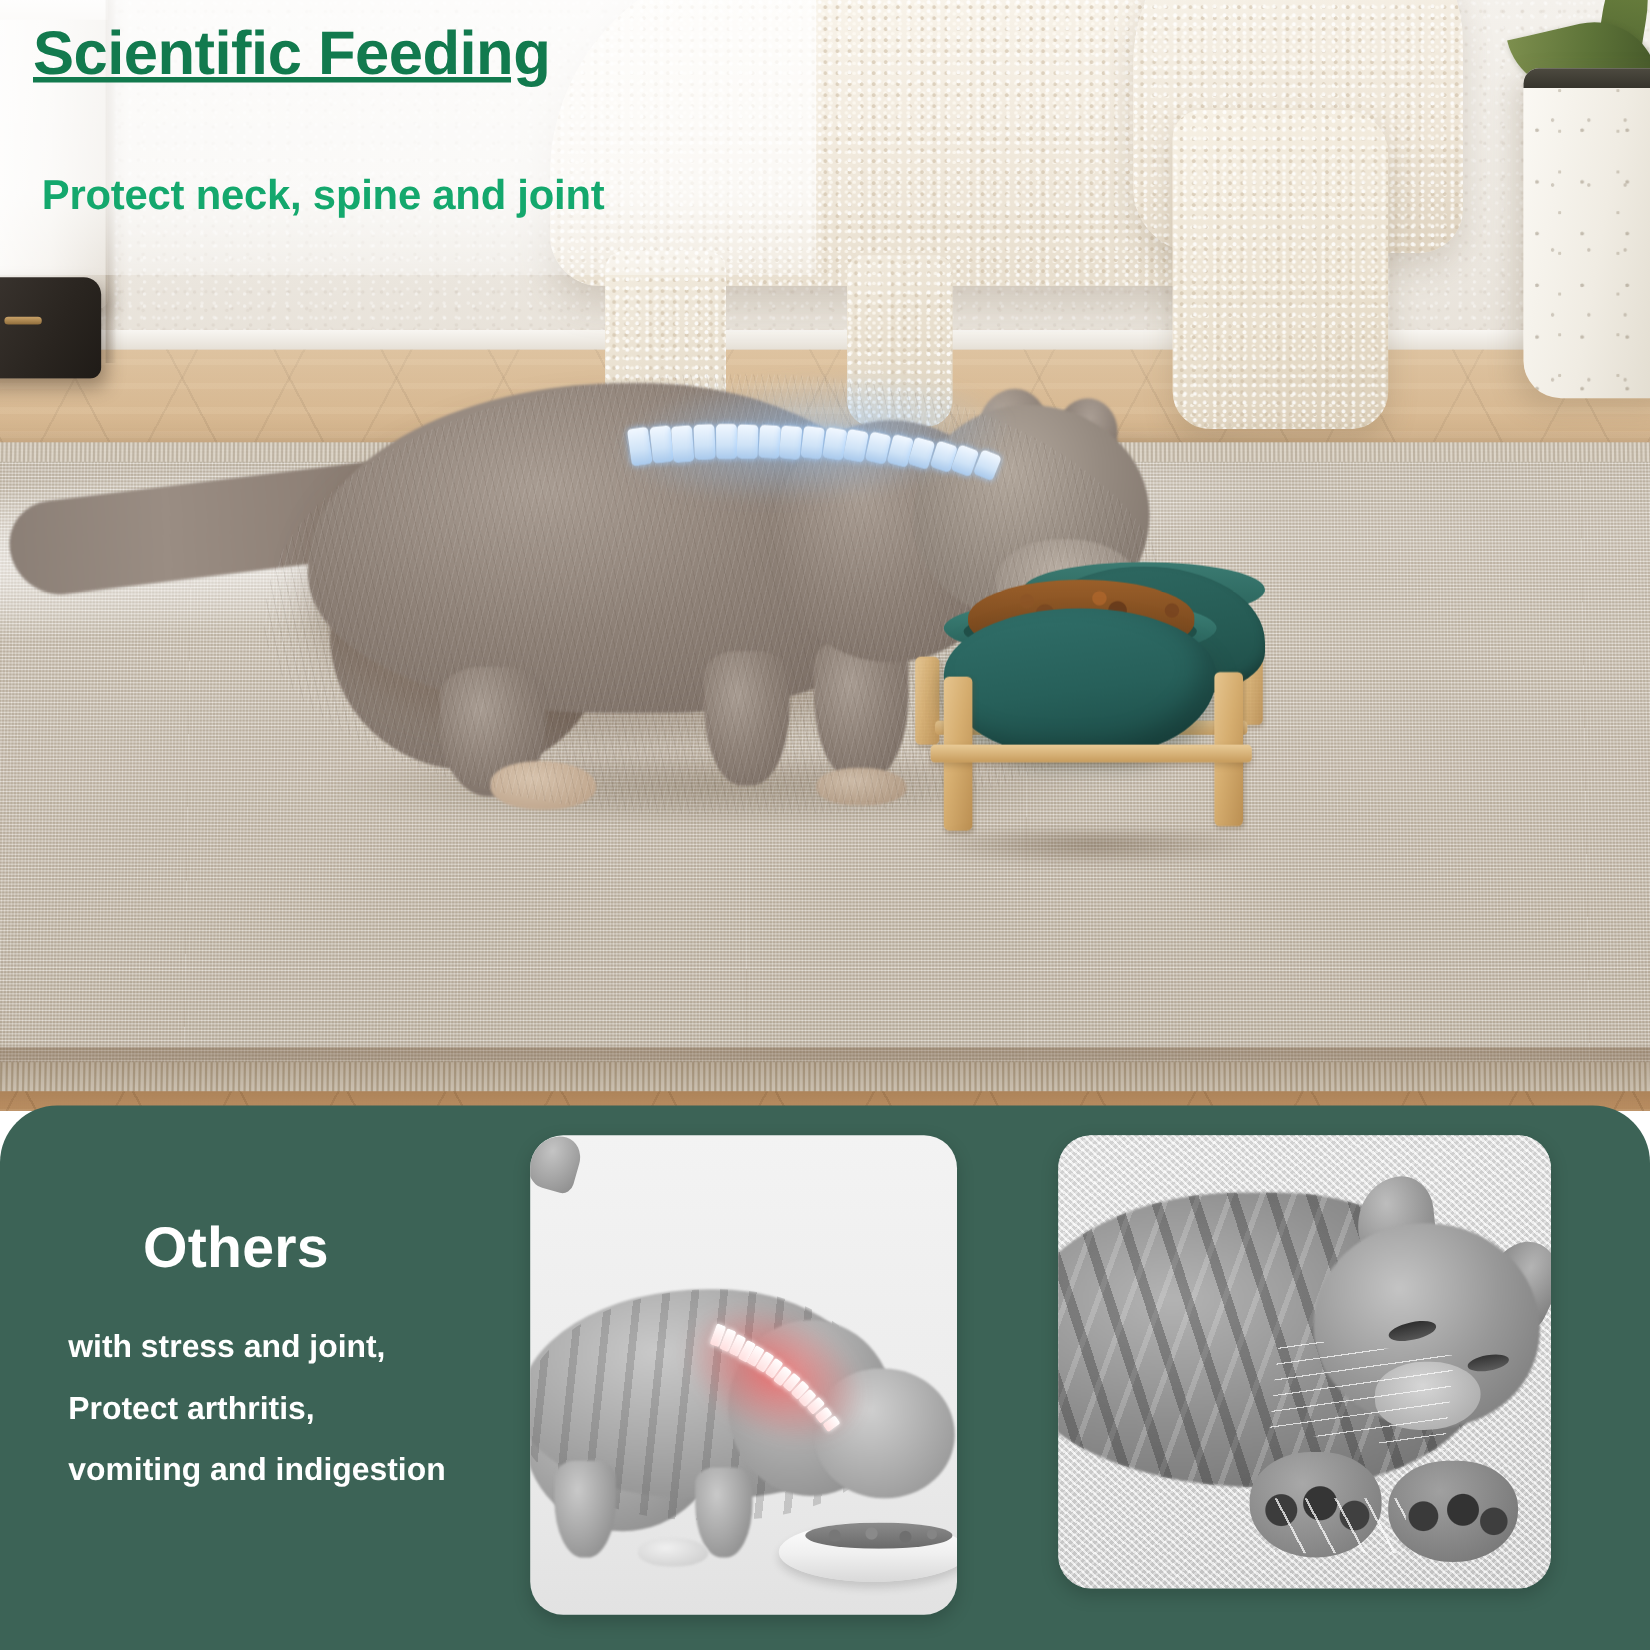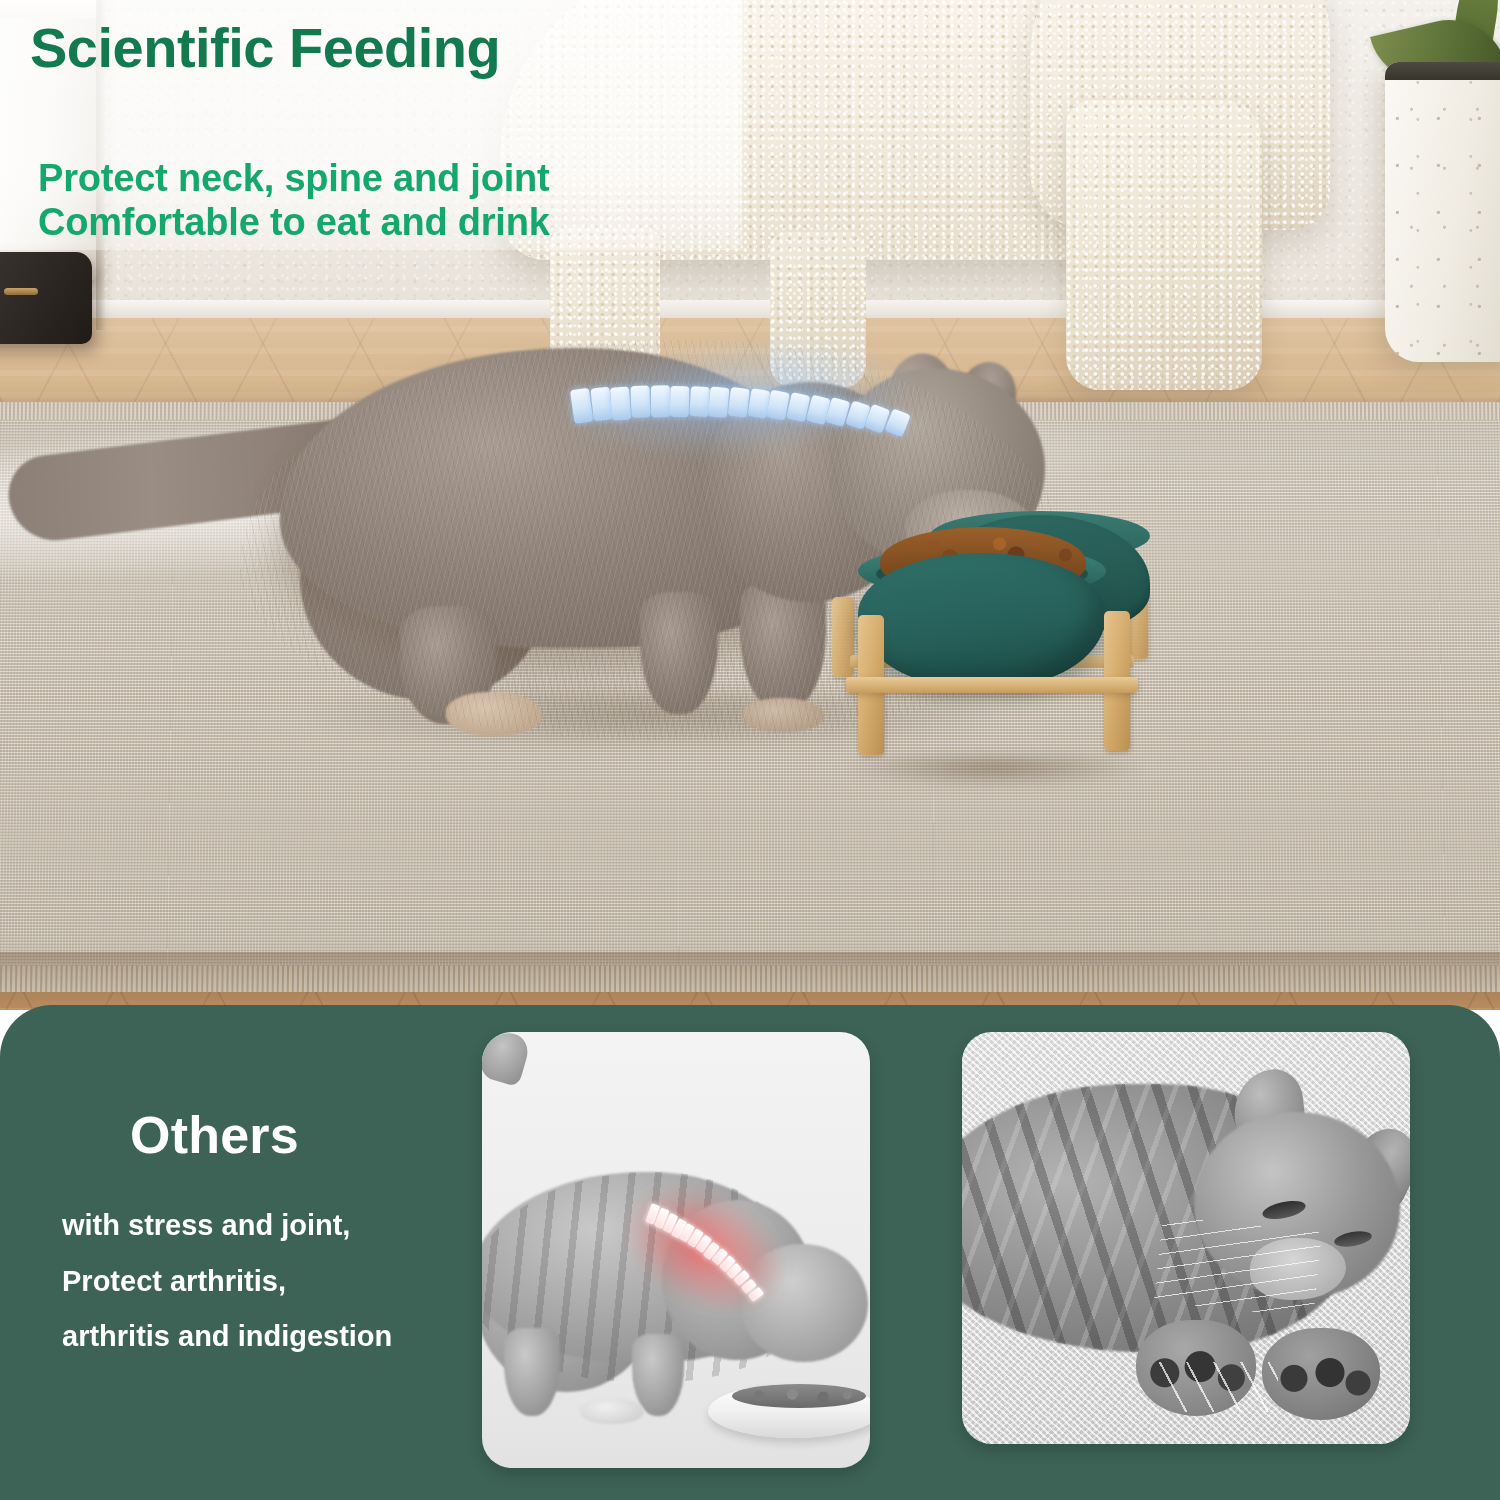--- a/index.html
+++ b/index.html
@@ -319,20 +319,21 @@
 
   
   .text-plate{
     position:absolute; left:0; top:0; width:742px; height:250px;
     background: linear-gradient(180deg, rgba(255,255,255,.80) 0%, rgba(255,255,255,.72) 70%, rgba(255,255,255,.34) 100%);
   }
   .headline{
     position:absolute; left:30px; top:18px; width:700px;
     font-size:56px; line-height:1.07; font-weight:700; letter-spacing:-.5px;
     color:#127a4e;
+    text-decoration:underline;
   }
   .subline{
     position:absolute; left:38px; top:156px; width:700px;
     font-size:38px; line-height:1.16; font-weight:700; letter-spacing:-.2px;
     color:#14a86d;
   }
 
   
   .product{ position:absolute; left:826px; top:505px; width:340px; height:300px; }
   .bowl-back{
@@ -685,32 +686,31 @@
       <div class="rail"></div>
       <div class="stand-shadow"></div>
     </div>
 
     <div class="text-plate"></div>
     <div class="headline">
       <div>Scientific Feeding</div>
     </div>
     <div class="subline">
       <div>Protect neck, spine and joint</div>
-      <div>Comfortable to eat and drink</div>
     </div>
   </div>
 
   <div class="panel"></div>
 
   <div class="panel-heading">Others</div>
 
   <div class="panel-body">
     <div>with stress and joint,</div>
     <div>Protect arthritis,</div>
-    <div>arthritis and indigestion</div>
+    <div>vomiting and indigestion</div>
   </div>
 
   <div class="inset1">
     <div class="g-fur g-hind"></div>
     <div class="g-fur g-body"></div>
     <div class="g-stripes"></div>
     <div class="g-fur g-leg"></div>
     <div class="g-fur g-leg2"></div>
     <div class="g-paw"></div>
     <div class="g-fur g-neck"></div>

